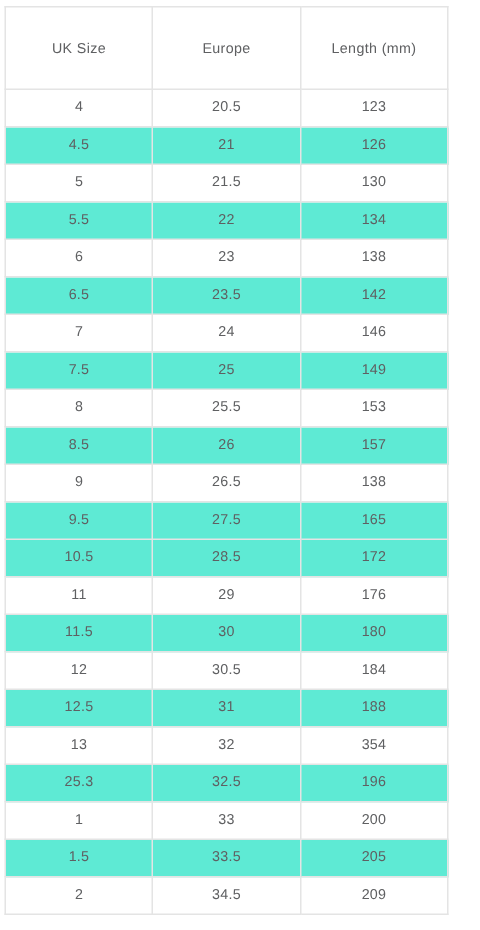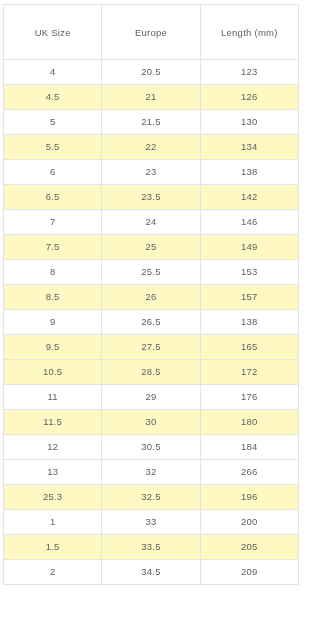--- a/index.html
+++ b/index.html
@@ -52,21 +52,21 @@
   }
 
   table.size-table tbody td {
     height: 24px;
     font-size: 9.5px;
     letter-spacing: 0.2px;
     line-height: 24px;
   }
 
   table.size-table tbody tr.stripe td {
-    background: #fef9c3;
+    background: #5eead4;
   }
   table.size-table tbody tr.plain td {
     background: #ffffff;
   }
 </style>
 </head>
 <body>
 
 <div class="chart-wrap">
   <table class="size-table">
@@ -156,24 +156,29 @@
         <tr class="stripe">
           <td>11.5</td>
           <td>30</td>
           <td>180</td>
         </tr>
         <tr class="plain">
           <td>12</td>
           <td>30.5</td>
           <td>184</td>
         </tr>
+        <tr class="stripe">
+          <td>12.5</td>
+          <td>31</td>
+          <td>188</td>
+        </tr>
         <tr class="plain">
           <td>13</td>
           <td>32</td>
-          <td>266</td>
+          <td>354</td>
         </tr>
         <tr class="stripe">
           <td>25.3</td>
           <td>32.5</td>
           <td>196</td>
         </tr>
         <tr class="plain">
           <td>1</td>
           <td>33</td>
           <td>200</td>

